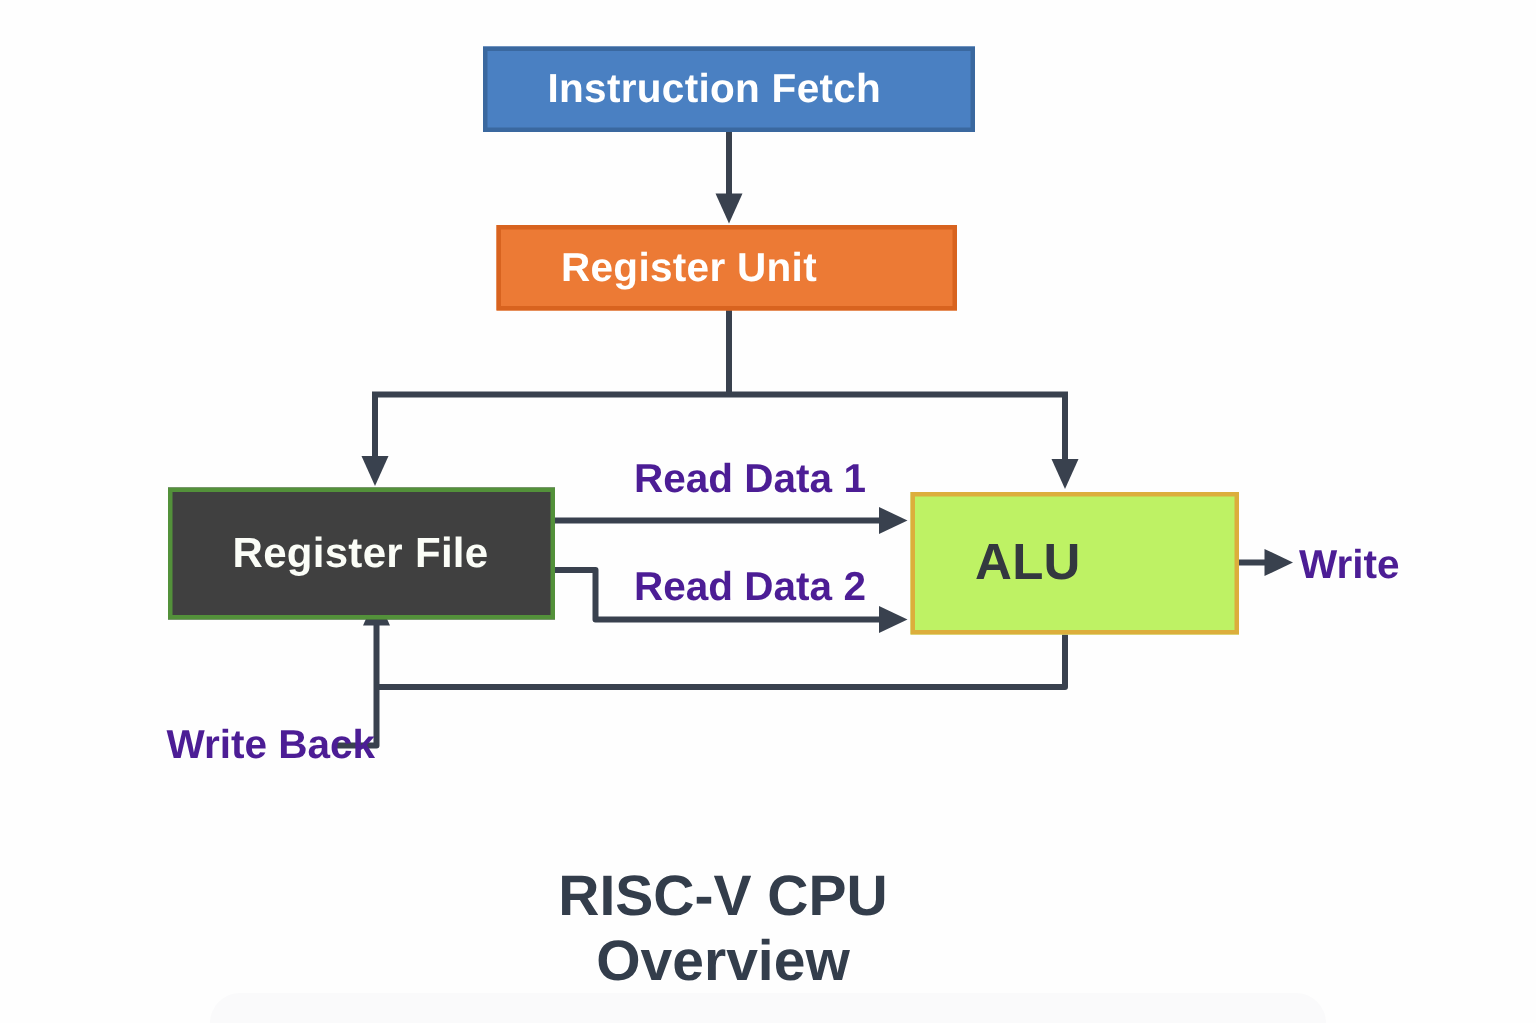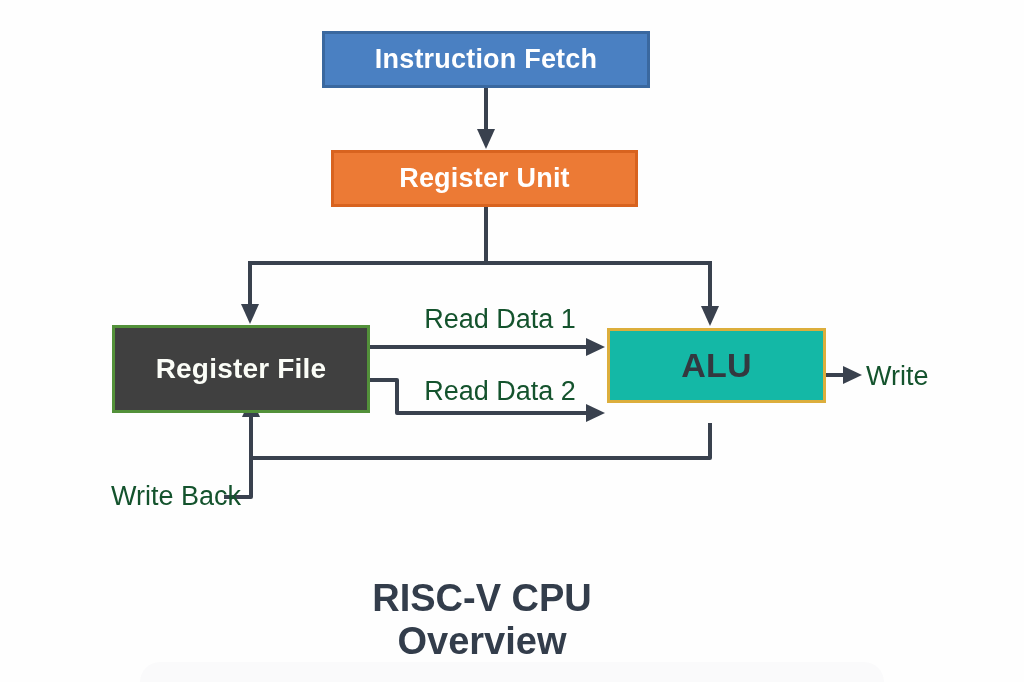--- a/index.html
+++ b/index.html
@@ -20,50 +20,51 @@
     position: absolute;
     left: 0; top: 0;
     width: 1024px;
     height: 682px;
     pointer-events: none;
   }
   .node {
     position: absolute;
     display: flex;
     align-items: center;
-    justify-content: center;
+    justify-content: flex-start;
     box-sizing: border-box;
     font-weight: bold;
     letter-spacing: 0.2px;
+    padding-left: 40px;
   }
   .node-instruction-fetch {
     left: 322px; top: 31px; width: 328px; height: 57px;
     background: #4a80c2; border: 3px solid #3a689f;
     color: #ffffff; font-size: 27px;
   }
   .node-control-unit {
     left: 331px; top: 150px; width: 307px; height: 57px;
     background: #ec7a35; border: 3px solid #d8631f;
     color: #ffffff; font-size: 27px;
   }
   .node-register-file {
     left: 112px; top: 325px; width: 258px; height: 88px;
     background: #404040; border: 3px solid #53913a;
     color: #fbfdf7; font-size: 28px;
   }
   .node-alu {
-    left: 607px; top: 328px; width: 219px; height: 75px;
-    background: #14b8a6; border: 3px solid #dcae3c;
+    left: 607px; top: 328px; width: 219px; height: 95px;
+    background: #bef264; border: 3px solid #dcae3c;
     color: #33383f; font-size: 34px;
   }
   .edge-label {
     position: absolute;
-    color: #14532d;
+    color: #4c1d95;
     font-size: 27px;
-    font-weight: normal;
+    font-weight: bold;
     white-space: nowrap;
   }
   .label-read-data-1 { left: 420px; top: 304px; width: 160px; text-align: center; }
   .label-read-data-2 { left: 420px; top: 376px; width: 160px; text-align: center; }
   .label-result      { left: 866px; top: 361px; }
   .label-write-back  { left: 87px;  top: 481px; margin-left: 24px; }
   .diagram-title {
     position: absolute;
     left: 290px; top: 577px; width: 384px;
     text-align: center;

